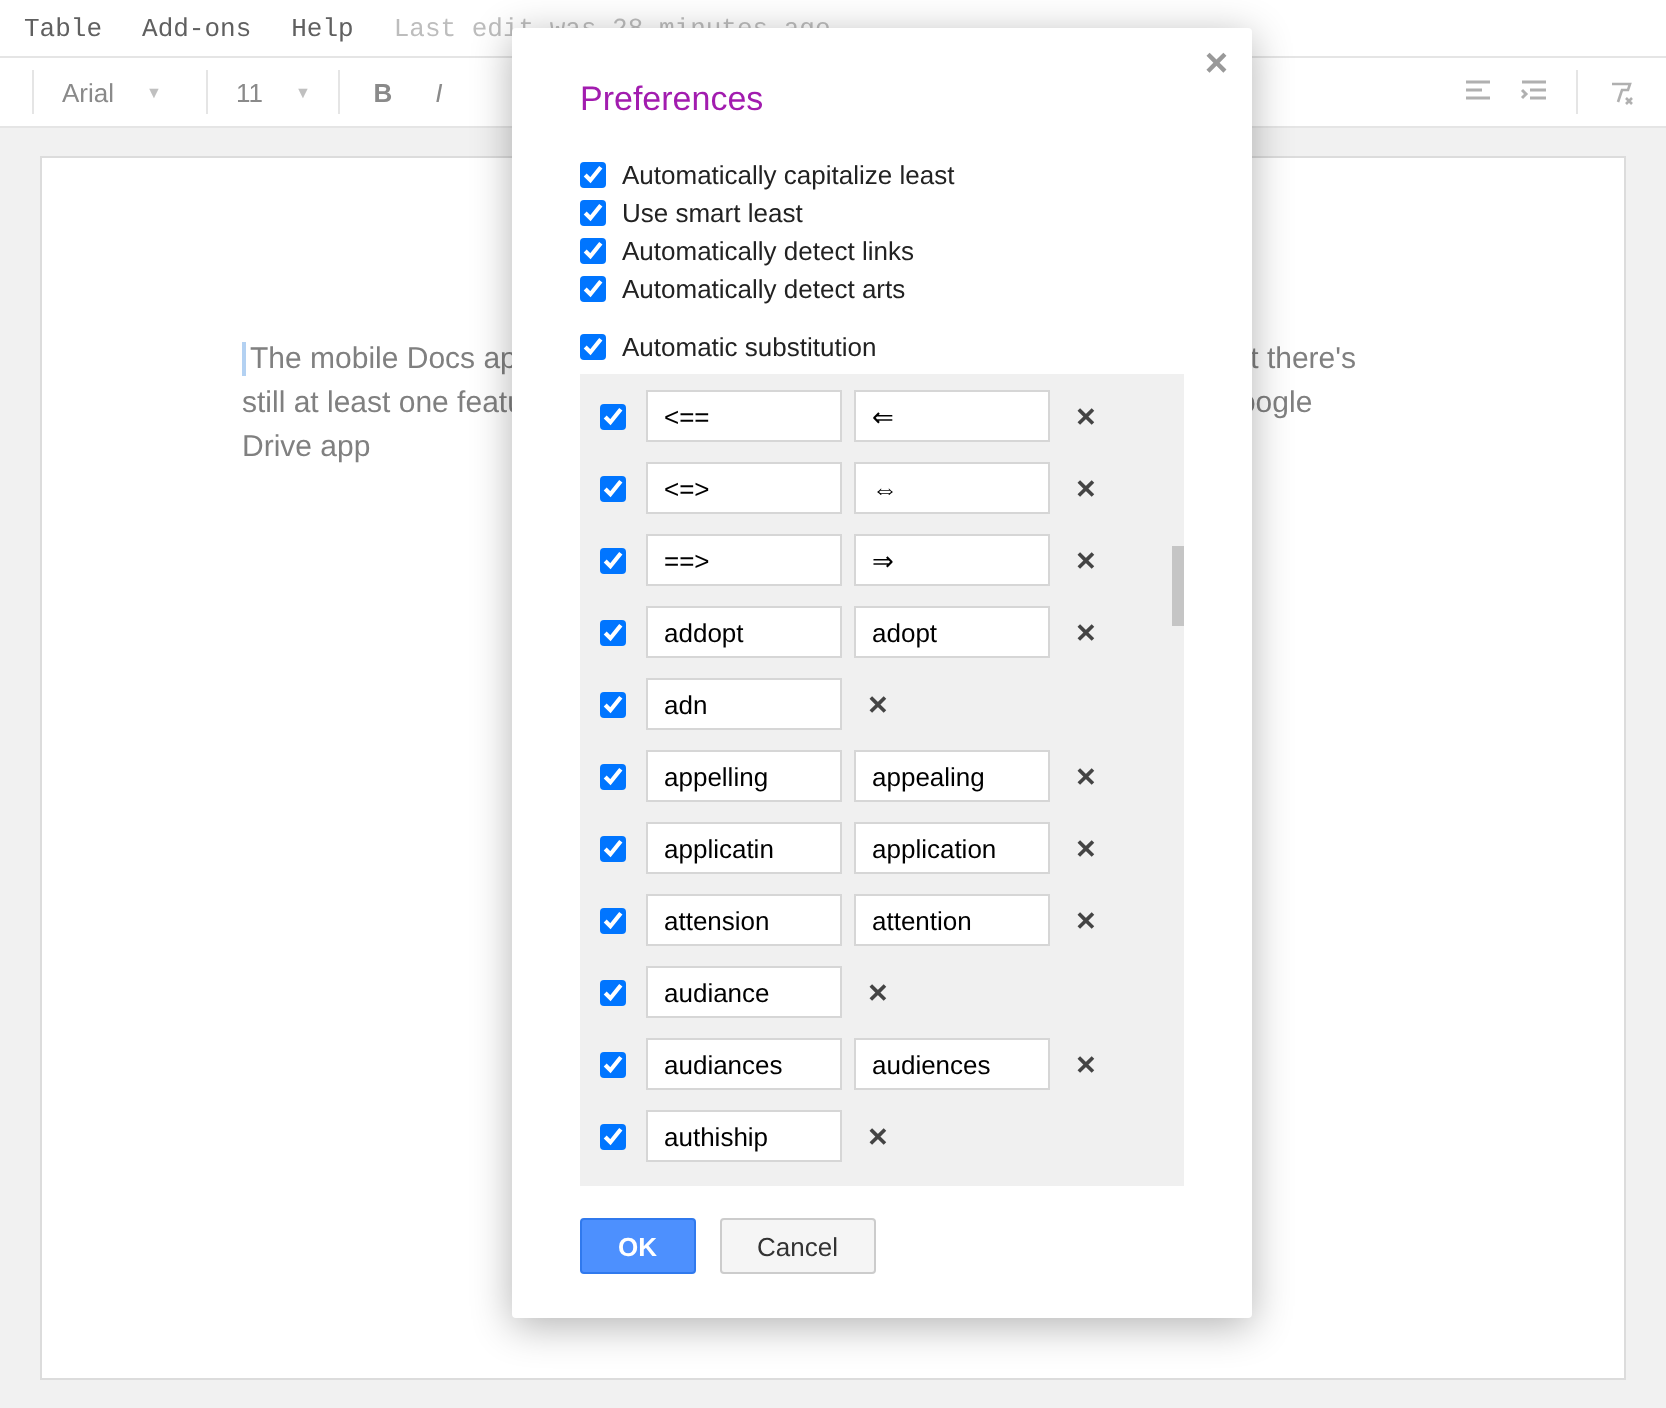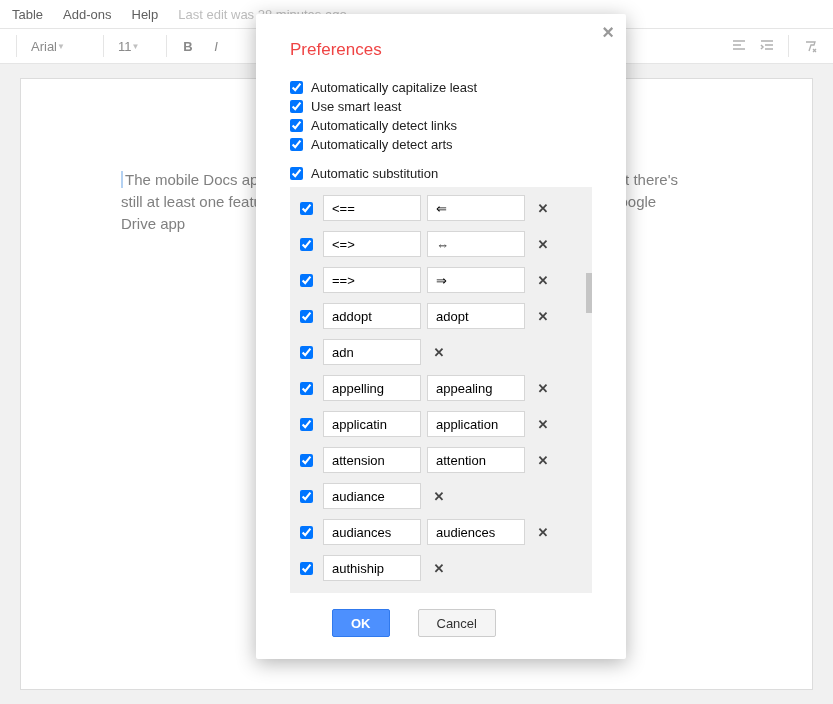--- a/index.html
+++ b/index.html
@@ -1,53 +1,53 @@
 <!DOCTYPE html>
 <html><head>
 <meta charset="utf-8">
 <style>
 * { box-sizing: border-box; margin: 0; padding: 0; }
 body { font-family: Arial, sans-serif; font-size: 13px; color: #333; background: #fff; width: 833px; height: 704px; overflow: hidden; position: relative; }
 
 
-.menubar { height: 28px; display: flex; align-items: center; padding: 10px 4px; gap: 4px; color: #909090; font-size: 13px; }
+.menubar { height: 28px; display: flex; align-items: center; padding: 10px 4px; gap: 4px; color: #909090; font-size: 13px; font-family: Liberation Mono, monospace; }
 .menubar .menu-item { padding: 4px 8px; cursor: pointer; color: #606060; }
 .menubar .last-edit { padding: 4px 8px; color: #bdbdbd; }
 
 
 .toolbar { height: 36px; border-top: 1px solid #e5e5e5; border-bottom: 1px solid #e5e5e5; display: flex; align-items: center; padding: 0 10px; gap: 2px; color: #b0b0b0; font-size: 13px; }
 .toolbar .sep { width: 1px; height: 22px; background: #e5e5e5; margin: 0 6px; }
 .tb-btn { width: 26px; height: 26px; display: flex; align-items: center; justify-content: center; color: #8a8a8a; }
-.font-box { min-width: 70px; padding: 0 6px; color: #8a8a8a; display: flex; align-items: center; gap: 0; text-align: center; }
+.font-box { min-width: 70px; padding: 0 6px; color: #8a8a8a; display: flex; align-items: center; gap: 16px; text-align: center; }
 .caret { font-size: 8px; color: #c0c0c0; }
 
 
 .canvas-wrap { position: absolute; top: 64px; left: 0; right: 0; bottom: 0; background: #f1f1f1; padding: 14px 20px; }
 .page { background: #fff; border: 1px solid #dcdcdc; width: 100%; height: 100%; padding: 90px 100px; }
 .page .cursor-line { border-left: 2px solid #b3d1f2; padding-left: 2px; }
 .page p { font-size: 15px; color: #808080; line-height: 22px; }
 
 
 .modal-backdrop { position: absolute; inset: 0; }
 .dialog { position: absolute; top: 14px; left: 256px; width: 370px; background: #fff; box-shadow: 0 4px 20px rgba(0,0,0,0.3); border-radius: 2px; padding: 26px 0 22px 0; }
 .dialog-close { position: absolute; top: 8px; right: 12px; color: #999; font-size: 20px; font-weight: bold; cursor: pointer; line-height: 1; }
-.dialog h2 { font-size: 17px; font-weight: normal; color: #ef4444; padding: 0 34px; margin-bottom: 18px; }
+.dialog h2 { font-size: 17px; font-weight: normal; color: #a21caf; padding: 0 34px; margin-bottom: 18px; }
 .pref-check-row { display: flex; align-items: center; gap: 8px; padding: 2px 34px; font-size: 13px; color: #222; }
 .pref-check-row input[type="checkbox"] { width: 13px; height: 13px; }
 .pref-gap { height: 10px; }
 
 .subst-area { background: #f0f0f0; margin: 4px 34px 0 34px; padding: 8px 6px 8px 6px; position: relative; }
 .subst-scroll { max-height: 390px; overflow: hidden; }
 .subst-row { display: flex; align-items: center; gap: 6px; margin-bottom: 10px; }
 .subst-row input[type="checkbox"] { width: 13px; height: 13px; margin-left: 4px; margin-right: 4px; }
 .subst-row input[type="text"] { width: 98px; height: 26px; border: 1px solid #d6d6d6; padding: 0 8px; font-size: 13px; font-family: Arial; background: #fff; }
 .subst-row .remove { width: 16px; text-align: center; color: #444; font-size: 13px; cursor: pointer; margin-left: 4px; font-weight: bold; }
 .fake-scrollbar { position: absolute; right: 0; top: 86px; width: 6px; height: 40px; background: #c5c5c5; border-radius: 0; }
 
-.dialog-buttons { display: flex; gap: 28px; padding: 16px 34px 0 34px; margin-left: 42px; }
+.dialog-buttons { display: flex; gap: 12px; padding: 16px 34px 0 34px; }
 .btn { height: 28px; padding: 0 18px; border: 1px solid #ccc; background: #f5f5f5; font-size: 13px; font-family: Arial; cursor: pointer; border-radius: 2px; color: #333; }
 .btn-primary { background: #4d90fe; border-color: #3079ed; color: #fff; font-weight: bold; }
 
 svg.icon { width: 16px; height: 16px; }
 </style>
 </head>
 <body>
 
 <div class="menubar">
   <span class="menu-item">Table</span>

